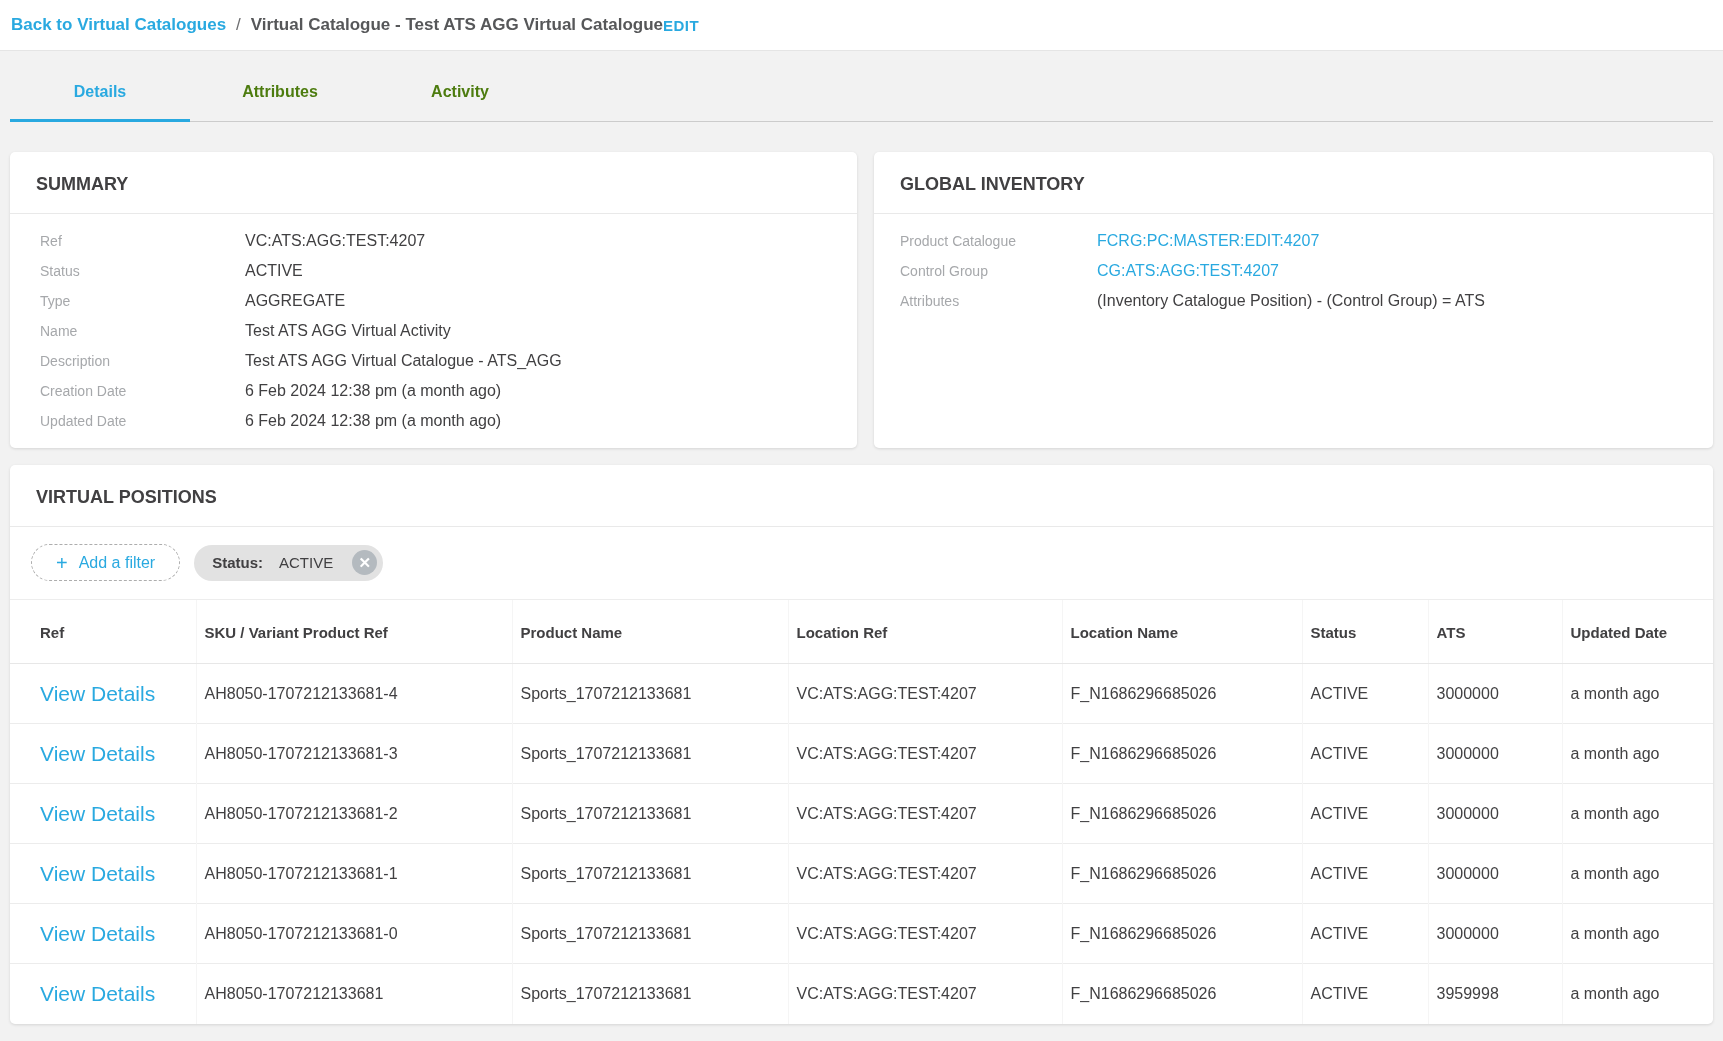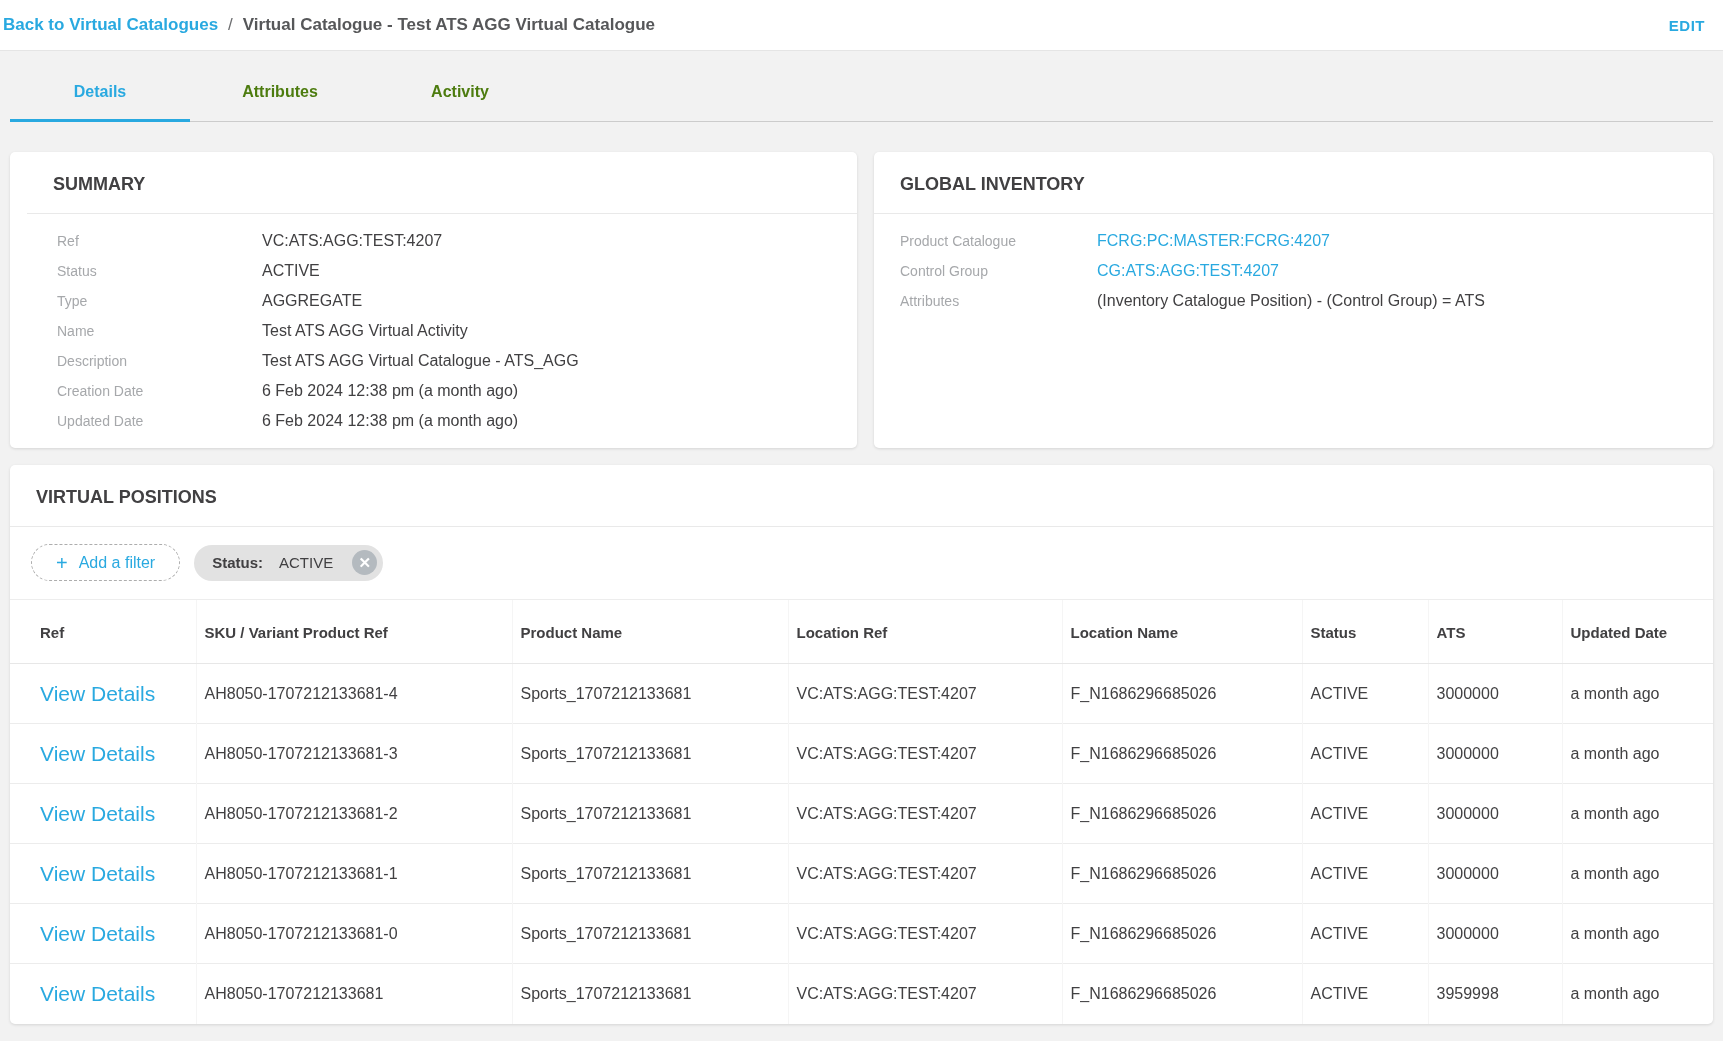--- a/index.html
+++ b/index.html
@@ -10,24 +10,22 @@
     color: #414042;
   }
   a { text-decoration: none; cursor: pointer; }
 
   
   .topbar {
     background: #ffffff;
     height: 51px;
     display: flex;
     align-items: center;
-    justify-content: space-between;
-    padding: 0 18px 0 3px;
+    padding: 0 18px 0 11px;
     border-bottom: 1px solid #e5e5e5;
-    gap: 43px;
   }
   .breadcrumb { display: flex; align-items: center; gap: 10px; font-size: 17px; }
   .back-link { color: var(--accent, #29a9e0); font-weight: 700; }
   .crumb-sep { color: #6d6e70; font-weight: 400; }
   .page-title { color: #565759; font-weight: 700; }
   .edit-link { color: var(--accent, #29a9e0); font-weight: 700; font-size: 15px; letter-spacing: .5px; }
 
   
   .tabs {
     display: flex;
@@ -61,21 +59,21 @@
     color: #414042;
     padding: 22px 26px 18px;
     border-bottom: 1px solid #e9e9e9;
   }
   .cards-row {
     display: flex;
     gap: 17px;
     margin: 30px 10px 0;
     align-items: stretch;
   }
-  .card.summary { width: 847px; height: 296px; padding-left: 17px; }
+  .card.summary { width: 847px; height: 296px; }
   .card.global-inventory { flex: 1; height: 296px; }
 
   .fields { padding: 12px 26px 0 30px; }
   .global-inventory .fields { padding-left: 26px; }
   .field { display: flex; align-items: baseline; line-height: 30px; }
   .field .label { flex: 0 0 205px; font-size: 14px; color: #a6a8ab; }
   .global-inventory .field .label { flex-basis: 197px; }
   .field .value { font-size: 16px; color: #414042; }
   .field .value.link { color: var(--accent, #29a9e0); }
 
@@ -204,21 +202,21 @@
         <span class="value">6 Feb 2024 12:38 pm (a month ago)</span>
       </div>
     </div>
   </section>
 
   <section class="card global-inventory">
     <h2>GLOBAL INVENTORY</h2>
     <div class="fields">
       <div class="field">
         <span class="label">Product Catalogue</span>
-        <a class="value link">FCRG:PC:MASTER:FCRG:4207</a>
+        <a class="value link">FCRG:PC:MASTER:EDIT:4207</a>
       </div>
       <div class="field">
         <span class="label">Control Group</span>
         <a class="value link">CG:ATS:AGG:TEST:4207</a>
       </div>
       <div class="field">
         <span class="label">Attributes</span>
         <span class="value">(Inventory Catalogue Position) - (Control Group) = ATS</span>
       </div>
     </div>

